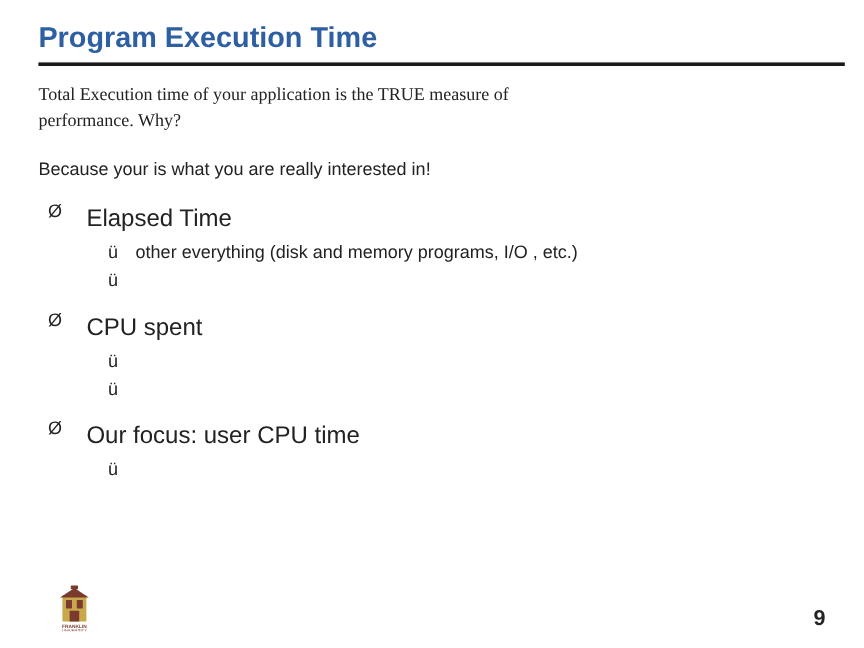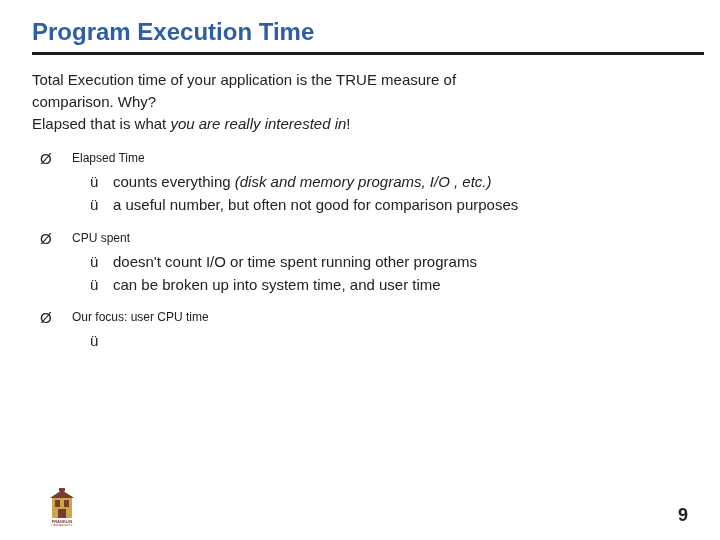--- a/index.html
+++ b/index.html
@@ -35,31 +35,31 @@
 
     .divider {
       border: none;
       border-top: 3px solid #1a1a1a;
       margin-bottom: 14px;
     }
 
     .intro-text {
       font-size: 15px;
       line-height: 1.45;
-      margin-bottom: 0;
+      margin-bottom: 18px;
+      font-family: Liberation Serif, serif;
     }
 
     .because-text {
       font-size: 15px;
       line-height: 1.45;
       margin-bottom: 16px;
     }
 
     .italic {
-      font-style: italic;
       margin-top: 16px;
     }
 
     .section {
       margin-bottom: 14px;
     }
 
     .bullet-main {
       display: flex;
       align-items: flex-start;
@@ -68,21 +68,21 @@
     }
 
     .bullet-main .ø {
       min-width: 28px;
       font-size: 15px;
       margin-right: 4px;
       margin-left: 8px;
     }
 
     .bullet-main .main-label {
-      font-size: 12px;
+      font-size: 20px;
       line-height: 1.4;
     }
 
     .sub-bullets {
       margin-left: 58px;
     }
 
     .sub-bullet {
       display: flex;
       align-items: flex-start;
@@ -133,59 +133,56 @@
 <body>
 
 <div class="slide">
 
   <div class="title">Program Execution Time</div>
 
   <hr class="divider">
 
   <div class="intro-text">
     <span>Total Execution time of your application is the TRUE measure of</span><br>
-    <span>comparison.  Why?</span>
+    <span>performance.  Why?</span>
   </div>
 
   <div class="because-text">
-    <span>Elapsed that is what  </span><span class="italic">you are really interested in</span><span>!</span>
+    <span>Because your is what  </span><span class="italic">you are really interested in</span><span>!</span>
   </div>
 
   <div class="section">
     <div class="bullet-main">
       <span class="ø">Ø</span>
       <span class="main-label">Elapsed Time</span>
     </div>
     <div class="sub-bullets">
       <div class="sub-bullet">
         <span class="check">ü</span>
         <span class="sub-text">
-          <span>counts everything  </span><span class="italic">(disk and memory programs, I/O , etc.)</span>
+          <span>other everything  </span><span class="italic">(disk and memory programs, I/O , etc.)</span>
         </span>
       </div>
       <div class="sub-bullet">
         <span class="check">ü</span>
-        <span class="sub-text">a useful number, but often not good for comparison purposes</span>
       </div>
     </div>
   </div>
 
   <div class="section">
     <div class="bullet-main">
       <span class="ø">Ø</span>
       <span class="main-label">CPU spent</span>
     </div>
     <div class="sub-bullets">
       <div class="sub-bullet">
         <span class="check">ü</span>
-        <span class="sub-text">doesn't count I/O or time spent running other programs</span>
-      </div>
-      <div class="sub-bullet">
-        <span class="check">ü</span>
-        <span class="sub-text">can be broken up into system time, and user time</span>
+      </div>
+      <div class="sub-bullet">
+        <span class="check">ü</span>
       </div>
     </div>
   </div>
 
   <div class="section">
     <div class="bullet-main">
       <span class="ø">Ø</span>
       <span class="main-label">Our focus:  user CPU time</span>
     </div>
     <div class="sub-bullets">

